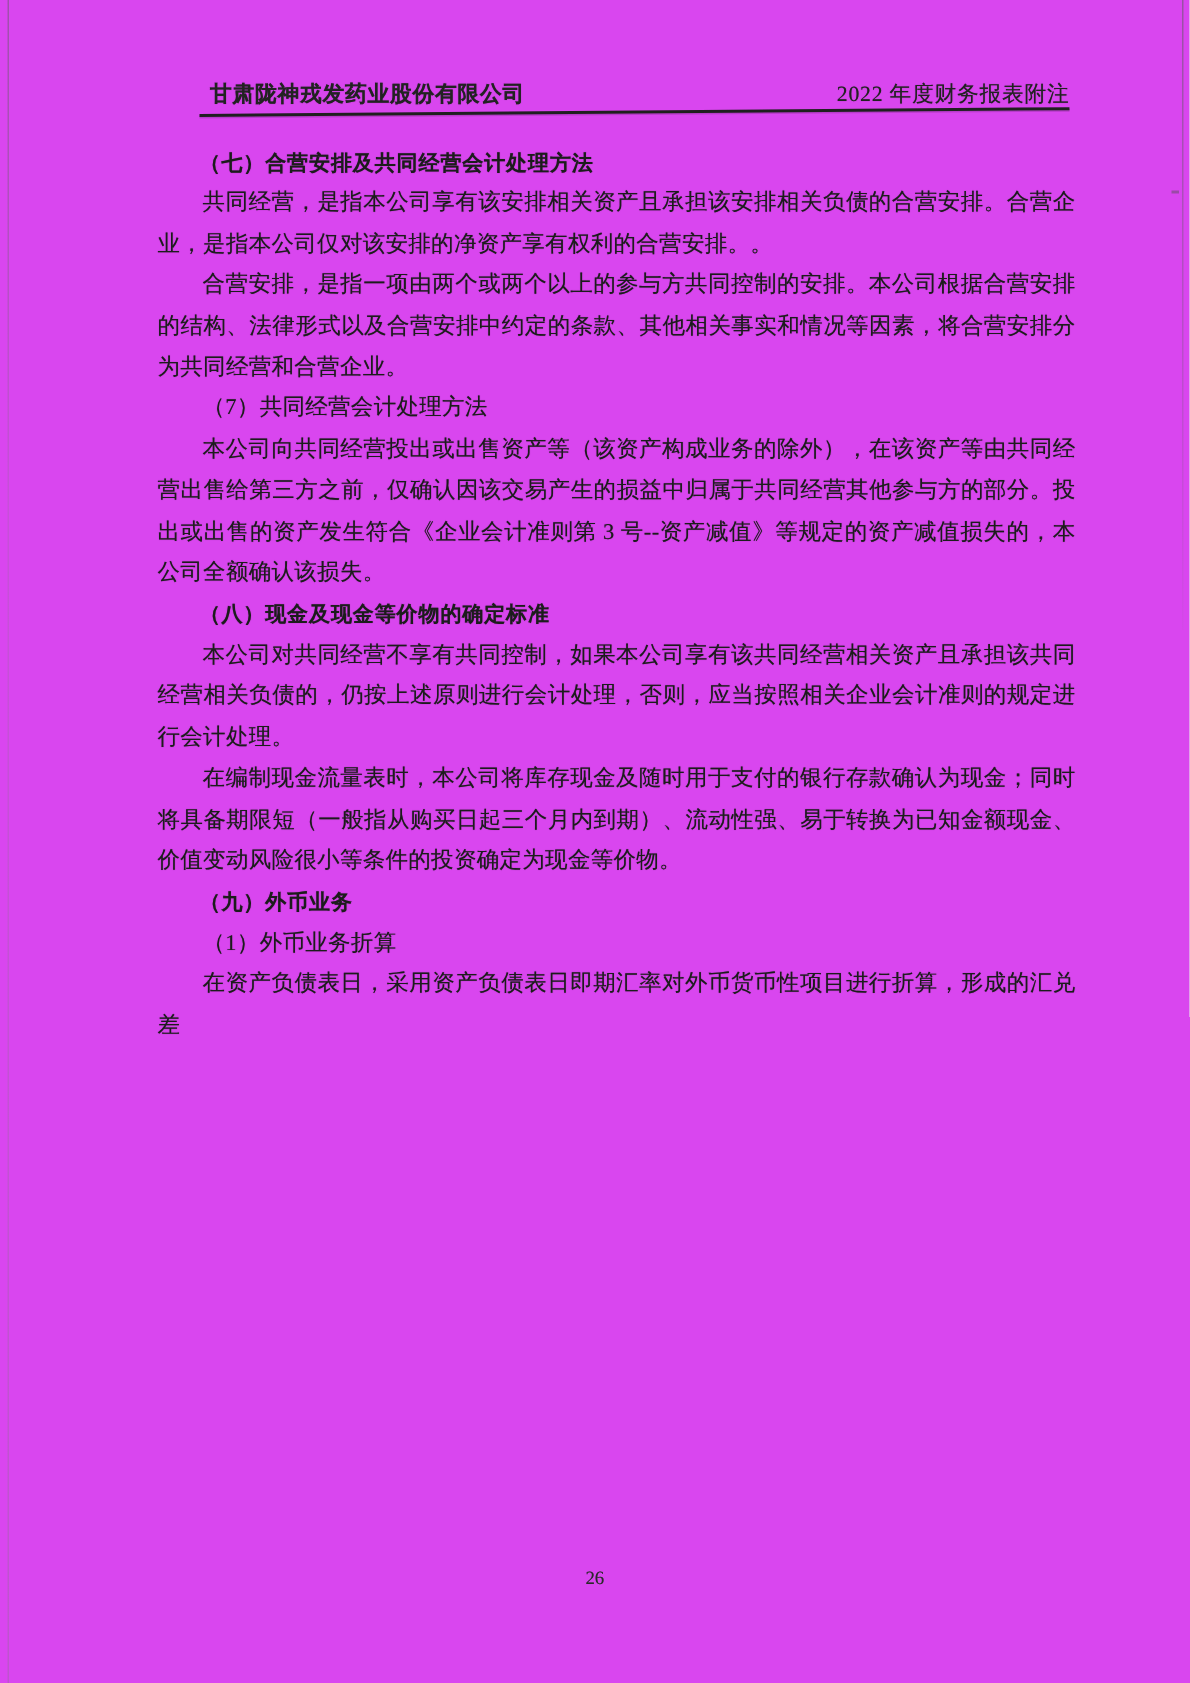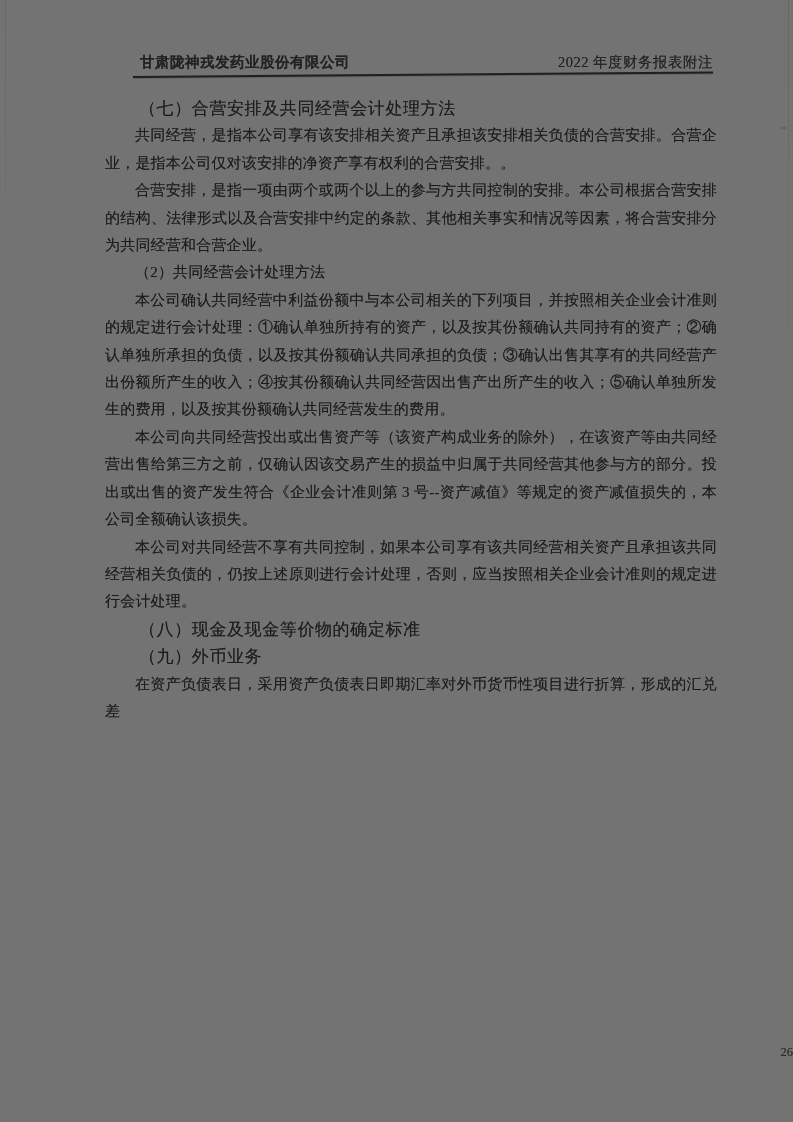--- a/index.html
+++ b/index.html
@@ -6,21 +6,21 @@
   html, body {
     margin: 0;
     padding: 0;
     background: #e8e8e8;
   }
   .page {
     position: relative;
     width: 793px;
     height: 1122px;
     margin: 0 auto;
-    background: #737373;
+    background: #d946ef;
     overflow: hidden;
     font-family: "Liberation Serif", "DejaVu Serif", serif;
     color: #1c1c1c;
   }
   
   .scan-edge-left {
     position: absolute;
     left: 5px; top: 0;
     width: 1px; height: 100%;
     background: linear-gradient(to bottom, rgba(90,90,90,.45), rgba(120,120,120,.18) 30%, rgba(120,120,120,.28));
@@ -70,30 +70,30 @@
     text-align: justify;
     text-shadow: 0 0 .55px rgba(28,28,28,.6);
     letter-spacing: .2px;
   }
   .doc-body p { margin: 0; }
   .blk.continuation { text-indent: 0; }
   .blk.para { text-indent: 2em; }
   .blk.subheading { text-indent: 2em; }
   .blk.heading {
     text-indent: 2em;
-    font-weight: normal;
+    font-weight: bold;
     font-family: "Liberation Sans", "DejaVu Sans", sans-serif;
-    font-size: 17px;
+    font-size: 14px;
     letter-spacing: .6px;
   }
   
   .footer {
     position: absolute;
     left: 0; right: 0; top: 1045px;
-    text-align: right;
+    text-align: center;
     font-size: 12.5px;
     color: #2a2a2a;
     text-shadow: 0 0 .4px rgba(40,40,40,.55);
   }
 </style>
 </head>
 <body>
 
 <div class="page">
 
@@ -104,26 +104,27 @@
   <div class="header">
     <span class="company">甘肃陇神戎发药业股份有限公司</span>
     <span class="doctitle">2022 年度财务报表附注</span>
   </div>
   <div class="header-rule"></div>
 
   <div class="doc-body">
       <p class="blk heading">（七）合营安排及共同经营会计处理方法</p>
       <p class="blk para">共同经营，是指本公司享有该安排相关资产且承担该安排相关负债的合营安排。合营企业，是指本公司仅对该安排的净资产享有权利的合营安排。。</p>
       <p class="blk para">合营安排，是指一项由两个或两个以上的参与方共同控制的安排。本公司根据合营安排的结构、法律形式以及合营安排中约定的条款、其他相关事实和情况等因素，将合营安排分为共同经营和合营企业。</p>
-      <p class="blk subheading">（2）共同经营会计处理方法</p>
-      <p class="blk para">本公司确认共同经营中利益份额中与本公司相关的下列项目，并按照相关企业会计准则的规定进行会计处理：①确认单独所持有的资产，以及按其份额确认共同持有的资产；②确认单独所承担的负债，以及按其份额确认共同承担的负债；③确认出售其享有的共同经营产出份额所产生的收入；④按其份额确认共同经营因出售产出所产生的收入；⑤确认单独所发生的费用，以及按其份额确认共同经营发生的费用。</p>
+      <p class="blk subheading">（7）共同经营会计处理方法</p>
       <p class="blk para">本公司向共同经营投出或出售资产等（该资产构成业务的除外），在该资产等由共同经营出售给第三方之前，仅确认因该交易产生的损益中归属于共同经营其他参与方的部分。投出或出售的资产发生符合《企业会计准则第 3 号--资产减值》等规定的资产减值损失的，本公司全额确认该损失。</p>
+      <p class="blk heading">（八）现金及现金等价物的确定标准</p>
       <p class="blk para">本公司对共同经营不享有共同控制，如果本公司享有该共同经营相关资产且承担该共同经营相关负债的，仍按上述原则进行会计处理，否则，应当按照相关企业会计准则的规定进行会计处理。</p>
-      <p class="blk heading">（八）现金及现金等价物的确定标准</p>
+      <p class="blk para">在编制现金流量表时，本公司将库存现金及随时用于支付的银行存款确认为现金；同时将具备期限短（一般指从购买日起三个月内到期）、流动性强、易于转换为已知金额现金、价值变动风险很小等条件的投资确定为现金等价物。</p>
       <p class="blk heading">（九）外币业务</p>
+      <p class="blk subheading">（1）外币业务折算</p>
       <p class="blk para">在资产负债表日，采用资产负债表日即期汇率对外币货币性项目进行折算，形成的汇兑差</p>
     </div>
 
   <div class="footer">
     <span>26</span>
   </div>
 
 </div>
 
 </body></html>

